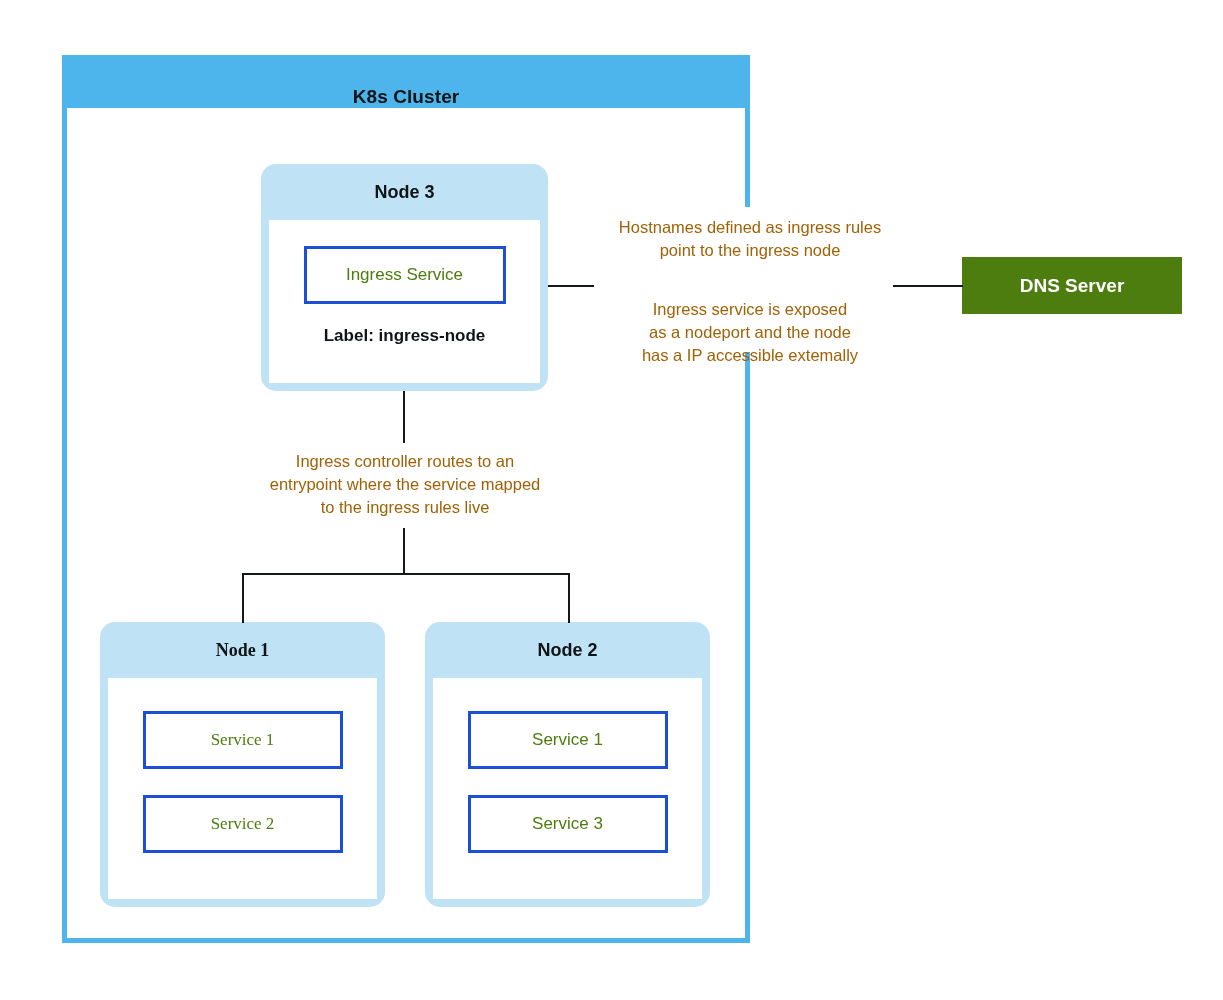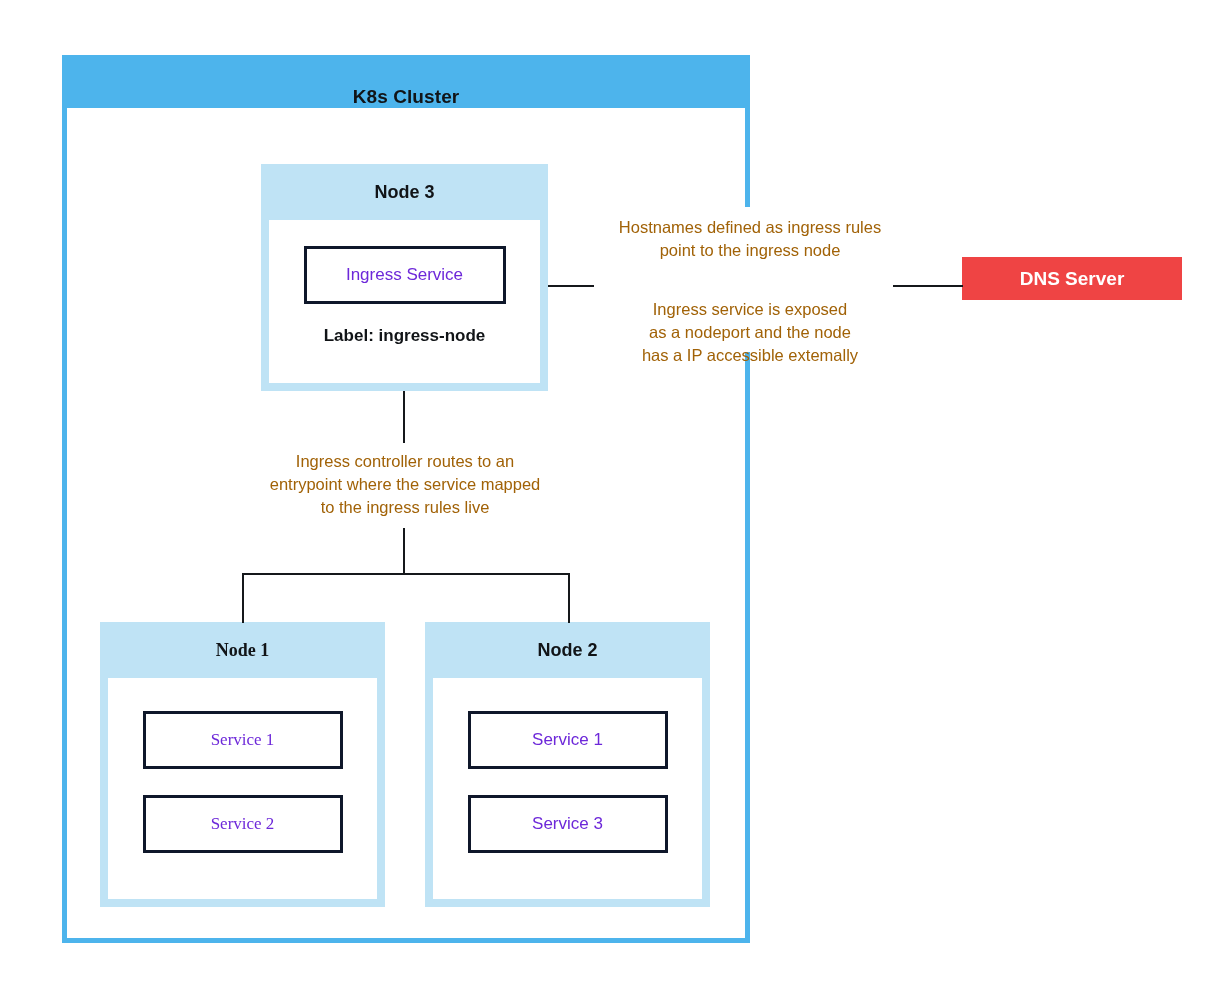--- a/index.html
+++ b/index.html
@@ -75,20 +75,21 @@
     width: 5px; height: 591px;
     background: #4db4ec;
   }
 
   
   .node {
     position: absolute;
     box-sizing: border-box;
     background: #bfe3f5;
     padding: 0;
+    border-radius: 15px;
   }
   .node-header {
     height: 56px;
     display: flex;
     align-items: center;
     justify-content: center;
   }
   .node-title {
     font-size: 18px;
     font-weight: bold;
@@ -130,27 +131,27 @@
     height: 285px;
   }
   #node1 .node-body, #node2 .node-body {
     justify-content: flex-start;
     padding-top: 33px;
   }
 
   
   .svc-box {
     box-sizing: border-box;
-    border: 3px solid #0f172a;
+    border: 3px solid #1d4ed8;
     background: #ffffff;
     display: flex;
     align-items: center;
     justify-content: center;
     font-size: 17px;
-    color: #6d28d9;
+    color: #4d7c0f;
   }
   .ingress-box {
     width: 202px;
     height: 58px;
   }
   .node-svc {
     width: 200px;
     height: 58px;
   }
   .node-svc + .node-svc {
@@ -162,22 +163,22 @@
     font-weight: bold;
     color: #111417;
   }
 
   
   .dns-box {
     position: absolute;
     left: 962px;
     top: 257px;
     width: 220px;
-    height: 43px;
-    background: #ef4444;
+    height: 57px;
+    background: #4d7c0f;
     display: flex;
     align-items: center;
     justify-content: center;
   }
   .dns-label {
     color: #ffffff;
     font-size: 19px;
     font-weight: bold;
   }
 

